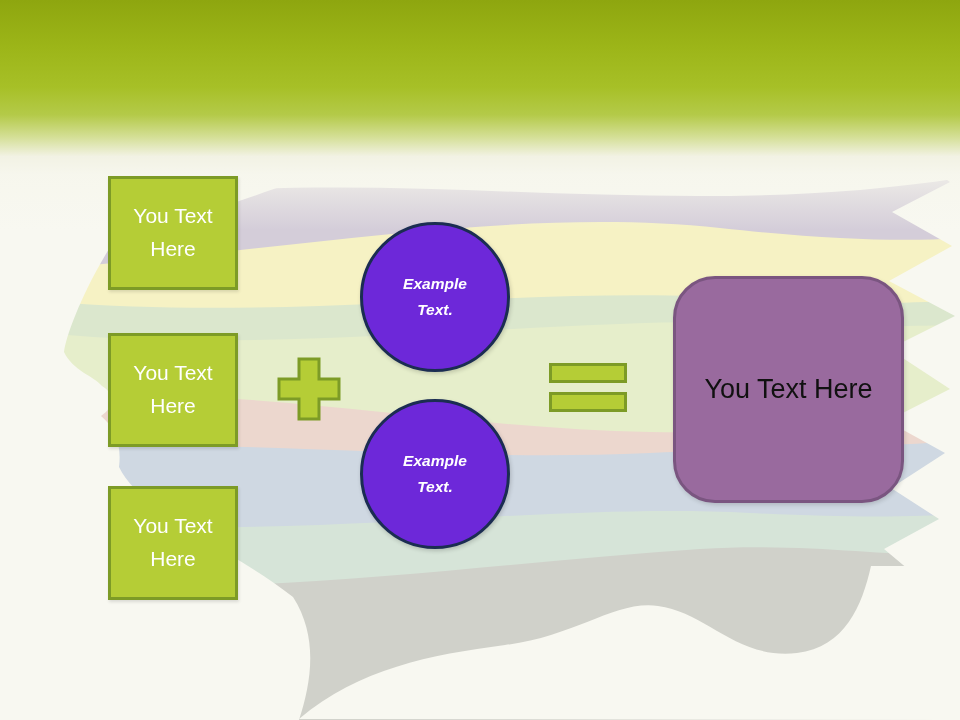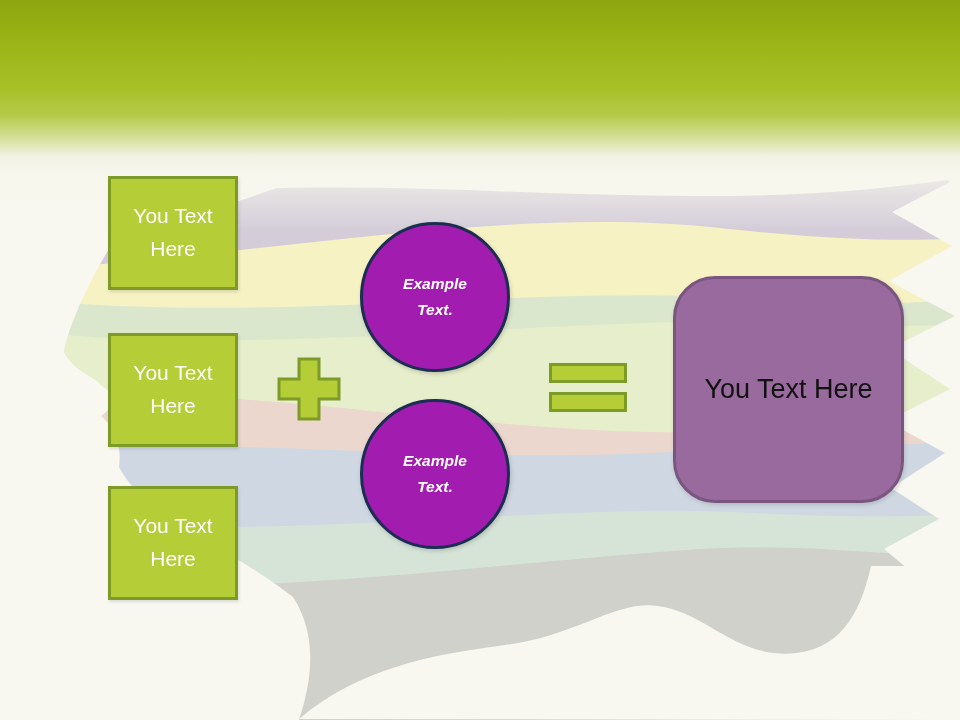--- a/index.html
+++ b/index.html
@@ -41,21 +41,21 @@
   
   .plus{position:absolute;left:276px;top:356px;z-index:3;}
   .equals{position:absolute;left:549px;top:363px;z-index:3;}
   .equals .bar{
     width:72px;height:14px;background:#b5cd36;border:3px solid #7d9b26;
   }
   .equals .bar + .bar{margin-top:9px;}
   
   .circle{
     position:absolute;width:144px;height:144px;border-radius:50%;z-index:3;
-    background:#a21caf;border:3px solid #1b2d52;
+    background:#6d28d9;border:3px solid #1b2d52;
     display:flex;align-items:center;justify-content:center;text-align:center;
     color:#fff;font-weight:bold;font-style:italic;font-size:15.5px;line-height:1.7;
     box-shadow:1px 2px 4px rgba(0,0,0,.18);
   }
   .circle.c1{left:360px;top:222px;}
   .circle.c2{left:360px;top:399px;}
   .circle span{display:block;width:92px;}
   
   .result{
     position:absolute;left:673px;top:276px;width:225px;height:221px;z-index:3;

